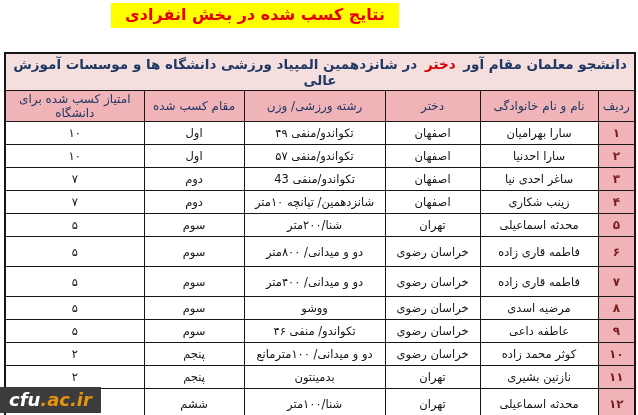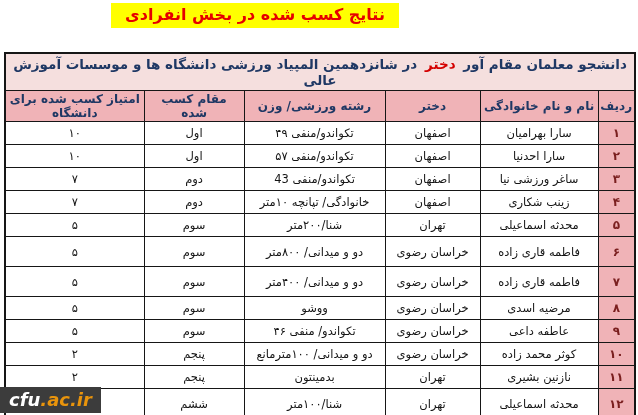--- a/index.html
+++ b/index.html
@@ -41,21 +41,21 @@
     font-weight:bold;
     font-size:13.5px;
     height:26px;
     text-align:center;
     padding:2px 4px;
   }
   tr.merged-header .hl{color:#d40000;margin:16px 3px;}
   tr.col-headers th{
     background:#f0b3b7;
     color:#1f3864;
-    font-weight:bold;
+    font-weight:normal;
     font-size:12px;
     height:24px;
     text-align:center;
     padding:1px 2px;
   }
   tbody td{
     background:#ffffff;
     color:#141414;
     font-size:11.5px;
     text-align:center;
@@ -130,31 +130,31 @@
       <tr style="height: 23px;">
         <td class="rownum">۲</td>
         <td>سارا احدنیا</td>
         <td>اصفهان</td>
         <td>تکواندو/منفی ۵۷</td>
         <td>اول</td>
         <td>۱۰</td>
       </tr>
       <tr style="height: 23px;">
         <td class="rownum">۳</td>
-        <td>ساغر ورزشی نیا</td>
+        <td>ساغر احدی نیا</td>
         <td>اصفهان</td>
         <td>تکواندو/منفی 43</td>
         <td>دوم</td>
         <td>۷</td>
       </tr>
       <tr style="height: 23px;">
         <td class="rownum">۴</td>
         <td>زینب شکاری</td>
         <td>اصفهان</td>
-        <td>خانوادگی/ تپانچه ۱۰متر</td>
+        <td>شانزدهمین/ تپانچه ۱۰متر</td>
         <td>دوم</td>
         <td>۷</td>
       </tr>
       <tr style="height: 23px;">
         <td class="rownum">۵</td>
         <td>محدثه اسماعیلی</td>
         <td>تهران</td>
         <td>شنا/۲۰۰متر</td>
         <td>سوم</td>
         <td>۵</td>

